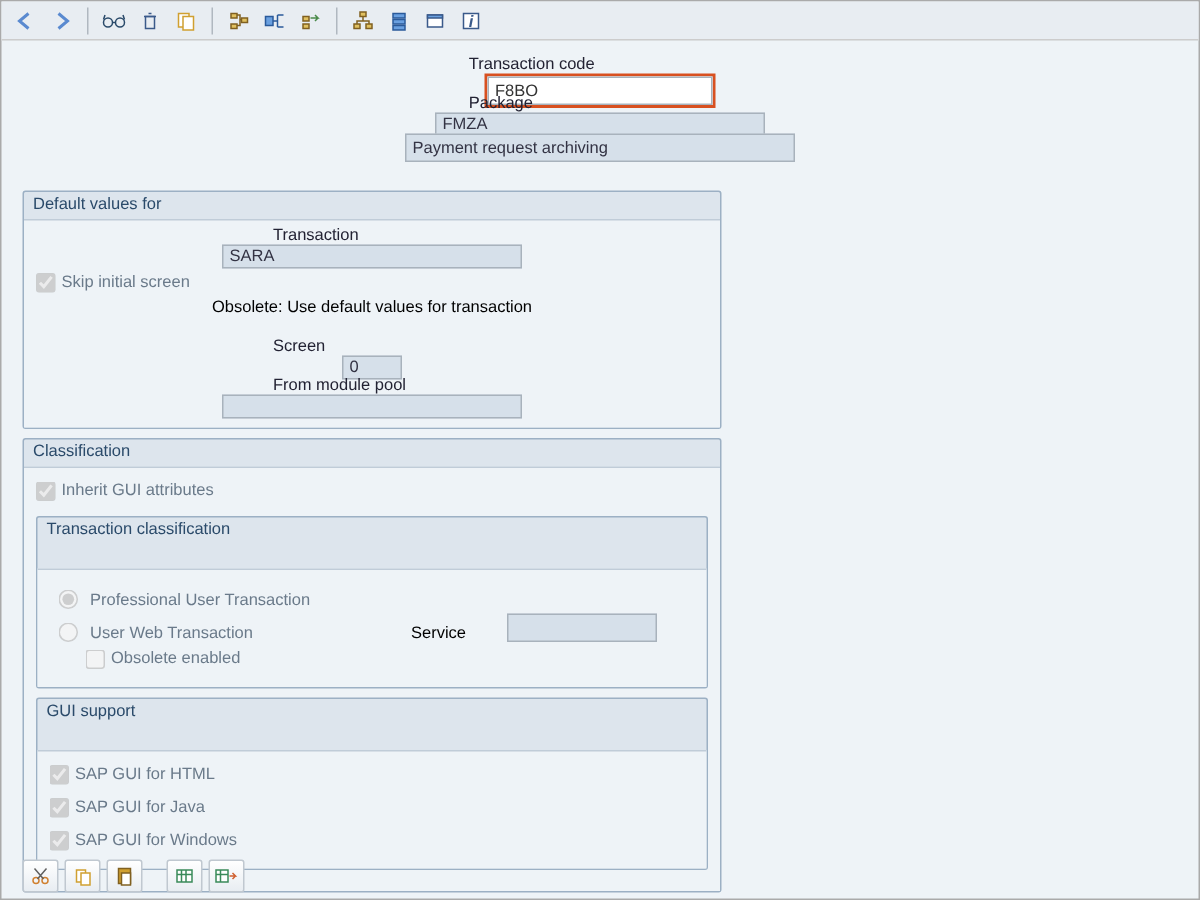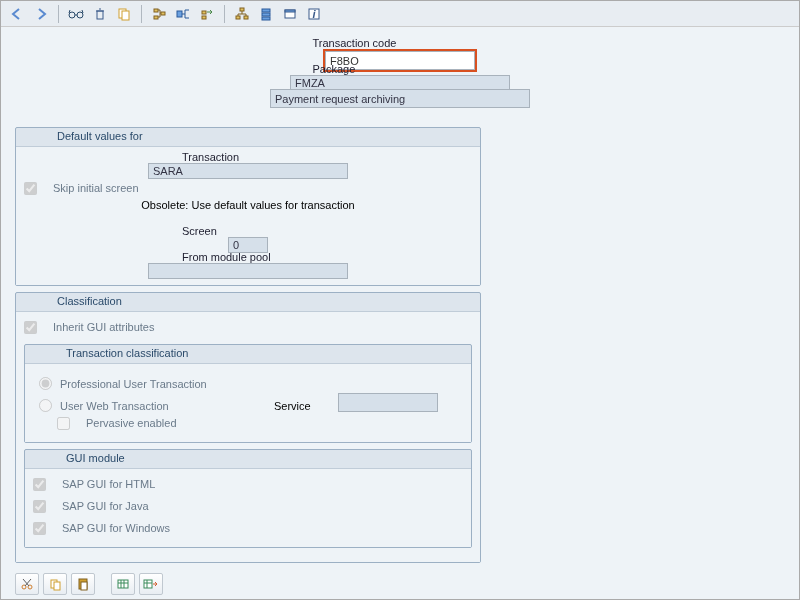--- a/index.html
+++ b/index.html
@@ -11,25 +11,25 @@
     .tbtn { width: 20px; height: 20px; display: flex; align-items: center; justify-content: center; border: 1px solid transparent; border-radius: 2px; cursor: pointer; }
     
     .form-area { padding: 10px 14px 6px 14px; }
     .row { display: flex; align-items: center; margin-bottom: 4px; height: 22px; flex-direction: column; }
     .lbl { width: 175px; color: #223; }
     .inp { background: #fff; border: 1px solid #a8b2bc; height: 19px; padding: 1px 4px; color: #333; }
     .inp.ro { background: #d6e0ea; color: #334; }
     .selbox { border: 2px solid #d85020; padding: 0; }
     
     .groupbox { margin: 6px 14px; border: 1px solid #9cb0c4; background: #dde5ed; border-radius: 2px; padding-top: 18px; position: relative; }
-    .groupbox .title { position: absolute; top: 2px; left: 6px; color: #2a4a6a; font-size: 11px; margin-left: 35px; }
+    .groupbox .title { position: absolute; top: 2px; left: 6px; color: #2a4a6a; font-size: 11px; }
     .gb-body { padding: 4px 8px 8px 8px; background: #eef3f7; border-top: 1px solid #c0ccd8; }
-    .gb-inner { border: 1px solid #9cb0c4; background: #dde5ed; border-radius: 2px; padding-top: 18px; position: relative; margin: 6px 0; }
-    
-    .checkrow { display: flex; align-items: center; gap: 16px; height: 22px; }
+    .gb-inner { border: 1px solid #9cb0c4; background: #dde5ed; border-radius: 2px; padding-top: 34px; position: relative; margin: 6px 0; }
+    
+    .checkrow { display: flex; align-items: center; gap: 4px; height: 22px; }
     .ck { width: 13px; height: 13px; accent-color: #3a5a8a; }
     .radiorow { display: flex; align-items: flex-end; gap: 4px; height: 22px; padding-left: 6px; }
     .rd { width: 13px; height: 13px; accent-color: #3a5a8a; margin-right: 4px; }
     .disabled { color: #6a7a8a; }
     
     .bottom-toolbar { position: absolute; bottom: 4px; left: 14px; display: flex; gap: 4px; align-items: center; }
     .bbtn { width: 24px; height: 22px; border: 1px solid #c0c8d0; background: linear-gradient(#fff,#e8edf2); border-radius: 2px; display: flex; align-items: center; justify-content: center; cursor: pointer; }
     
     svg { display: block; }
   </style>
@@ -178,27 +178,27 @@
             <span class="disabled">Professional User Transaction</span>
           </div>
           <div class="radiorow">
             <input type="radio" class="rd" disabled="" style="">
             <span class="disabled" style="width:210px">User Web Transaction</span>
             <span style="width:60px">Service</span>
             <input class="inp ro" style="width: 100px;" readonly="" value="">
           </div>
           <div class="checkrow" style="padding-left:24px">
             <input type="checkbox" class="ck" disabled="" style="">
-            <span class="disabled">Pervasive enabled</span>
+            <span class="disabled">Obsolete enabled</span>
           </div>
         </div>
       </div>
 
       <div class="gb-inner">
-        <div class="title">GUI module</div>
+        <div class="title">GUI support</div>
         <div class="gb-body">
           <div class="checkrow">
             <input type="checkbox" class="ck" checked="" disabled="" style="">
             <span class="disabled">SAP GUI for HTML</span>
           </div>
           <div class="checkrow">
             <input type="checkbox" class="ck" checked="" disabled="" style="">
             <span class="disabled">SAP GUI for Java</span>
           </div>
           <div class="checkrow">

